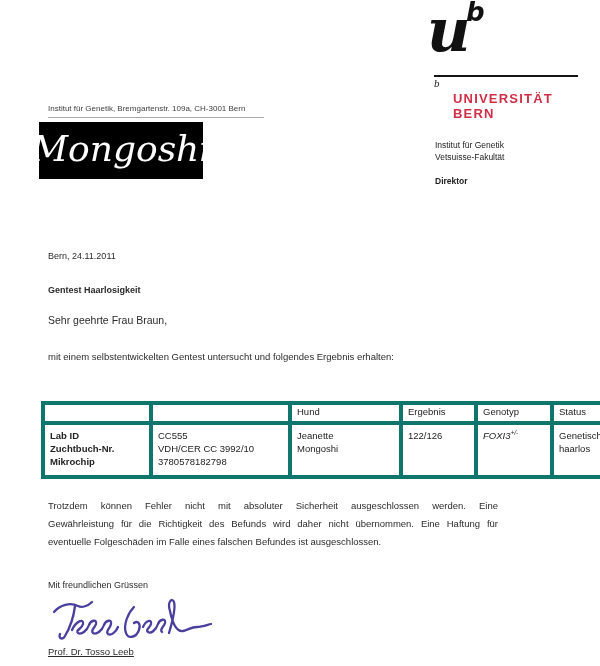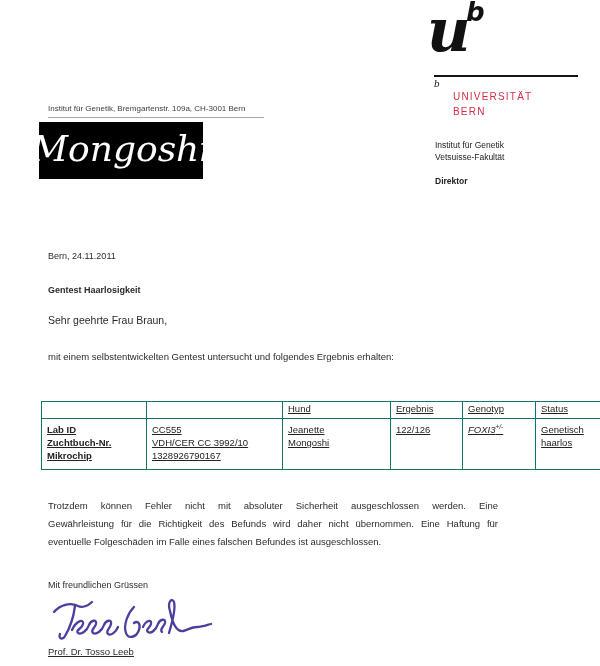--- a/index.html
+++ b/index.html
@@ -11,21 +11,21 @@
   .abs { position:absolute; }
 
   
   #logo-u { left:427px; top:0px; font-family:"DejaVu Serif", serif; font-style:italic;
             font-weight:bold; font-size:60px; line-height:1; color:#111; }
   #logo-b { left:466px; top:-1px; font-family:"DejaVu Sans", sans-serif; font-style:italic;
             font-weight:600; font-size:26px; line-height:1; color:#111; }
   #logo-rule { left:434px; top:75px; width:144px; height:2px; background:#151515; }
   #logo-small-b { left:434px; top:80px; font-family:"DejaVu Serif", serif; font-style:italic;
                   font-size:9px; line-height:1; color:#111; }
-  .uni-line { left:433px; font-size:10px; font-weight:normal; letter-spacing:1.2px;
+  .uni-line { left:433px; font-size:13px; font-weight:bold; letter-spacing:1.2px;
               color:#d22d46; line-height:1;padding-left:20px; }
   #uni-1 { top:92px; }
   #uni-2 { top:107px; }
   .right-col { left:435px; font-size:8.5px; line-height:1; color:#222; }
   #inst-1 { top:141px; }
   #inst-2 { top:153px; }
   #direktor { top:177px; font-weight:bold; }
 
   #sender-line { left:48px; top:104px; font-size:8px; color:#3d3d3d; }
   #sender-underline { left:48px; top:117px; width:216px; height:1px; background:#a9a9a9; }
@@ -40,22 +40,22 @@
   #subject   { left:48px; top:285px; font-size:9px; font-weight:bold;text-align:right; }
   #salutation{ left:48px; top:314px; font-size:10.5px; }
   #intro     { left:48px; top:348px; width:450px; font-size:9.5px; line-height:18px; }
   #disclaimer{ left:48px; top:497px; width:450px; font-size:9.5px; line-height:18px; }
   .jline { display:block; text-align:justify; text-align-last:justify; }
   .nline { display:block; }
 
   
   #result-table { left:41px; top:401px; border-collapse:collapse; table-layout:fixed;
                   width:502px; font-size:9.5px; color:#232323; }
-  #result-table td { border:1px solid #0f766e; vertical-align:top; padding:1px 5px;
-                     line-height:13px; overflow:hidden;text-decoration:underline; }
+  #result-table td { border:4px solid #0f766e; vertical-align:top; padding:1px 5px;
+                     line-height:13px; overflow:hidden; }
   #result-table tr.hdr td { height:14px; line-height:12px; }
   #result-table tr.data td { height:45px; padding-top:4px; }
   .c1{width:94px;} .c2{width:125px;} .c3{width:97px;} .c4{width:61px;}
   .c5{width:62px;} .c6{width:63px;}
   .cell-bold { font-weight:bold; }
   .gene { font-style:italic; }
   sup.allele { font-size:6.5px; font-style:italic; vertical-align:super; line-height:0; }
 
   
   #closing { left:48px; top:580px; font-size:9px; }
@@ -103,21 +103,21 @@
     </tr>
     <tr class="data">
       <td class="c1 cell-bold">
         <div>Lab ID</div>
         <div>Zuchtbuch-Nr.</div>
         <div>Mikrochip</div>
       </td>
       <td class="c2">
         <div>CC555</div>
         <div>VDH/CER CC 3992/10</div>
-        <div>1328926790167</div>
+        <div>3780578182798</div>
       </td>
       <td class="c3">
         <div>Jeanette</div>
         <div>Mongoshi</div>
       </td>
       <td class="c4">122/126</td>
       <td class="c5"><span class="gene">FOXI3</span><sup class="allele">+/-</sup></td>
       <td class="c6">
         <div>Genetisch</div>
         <div>haarlos</div>

